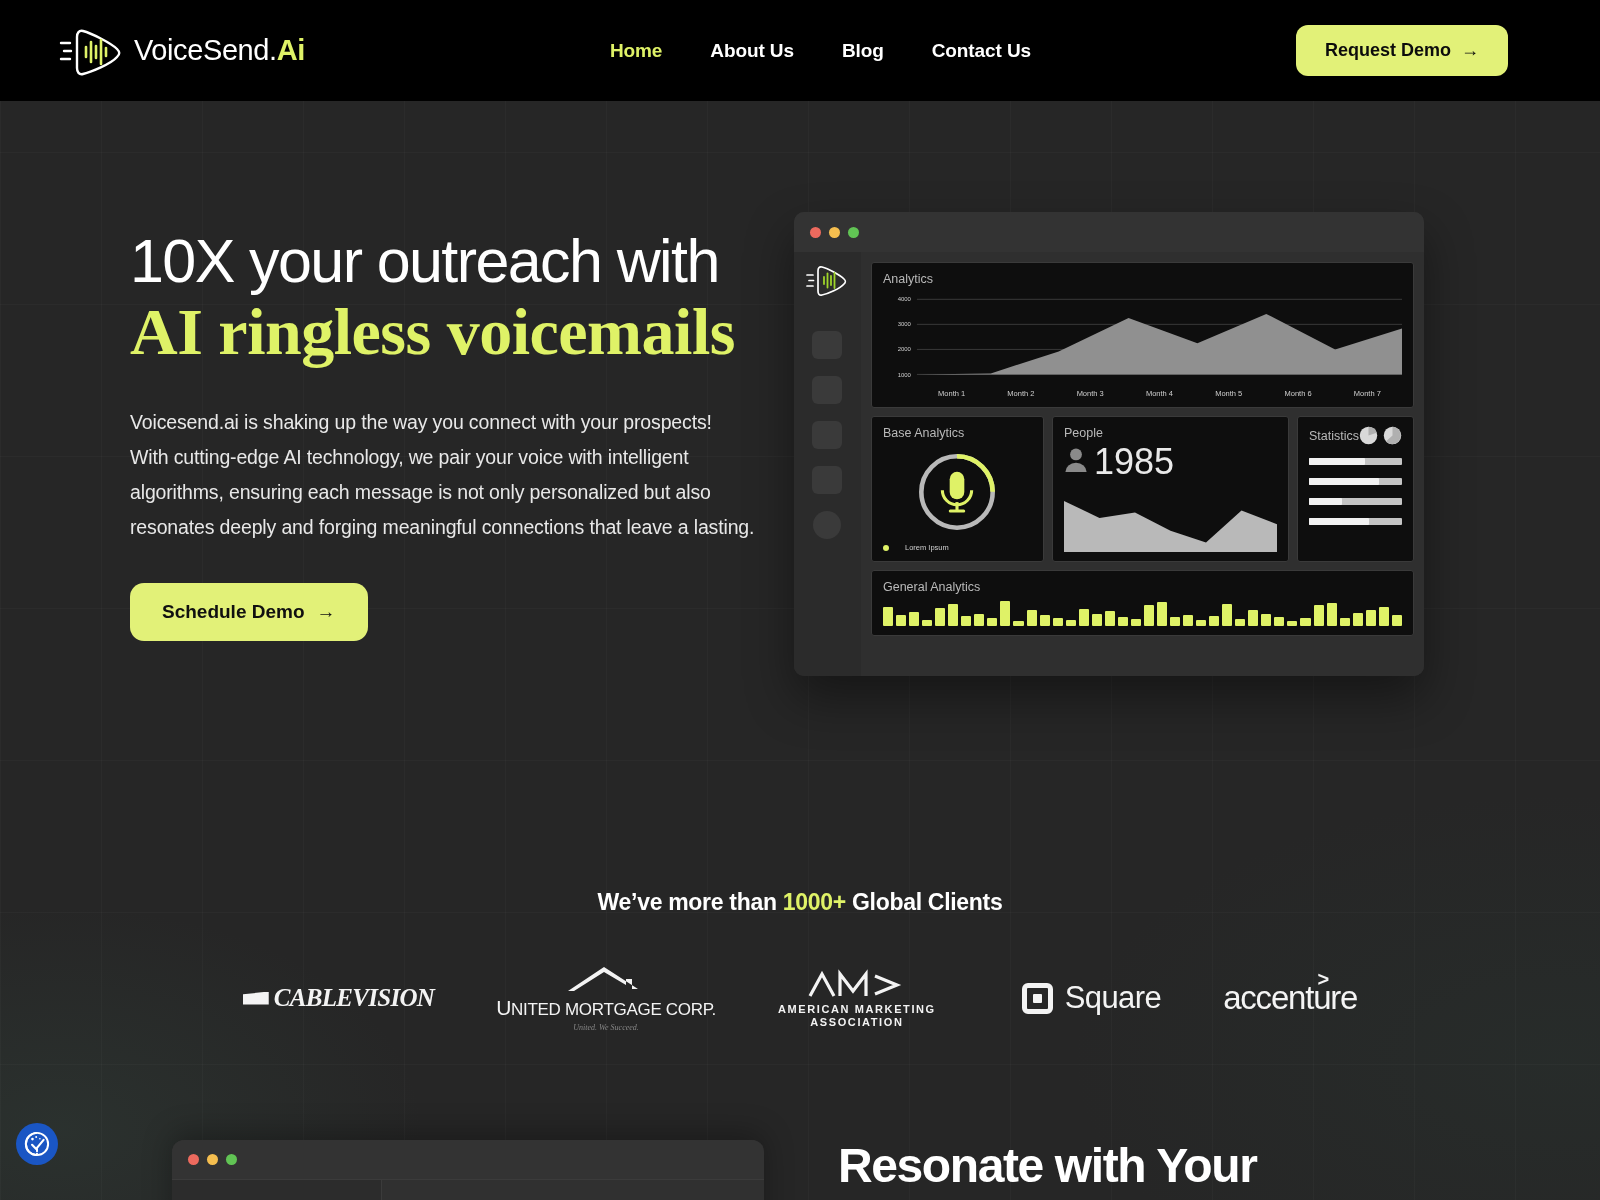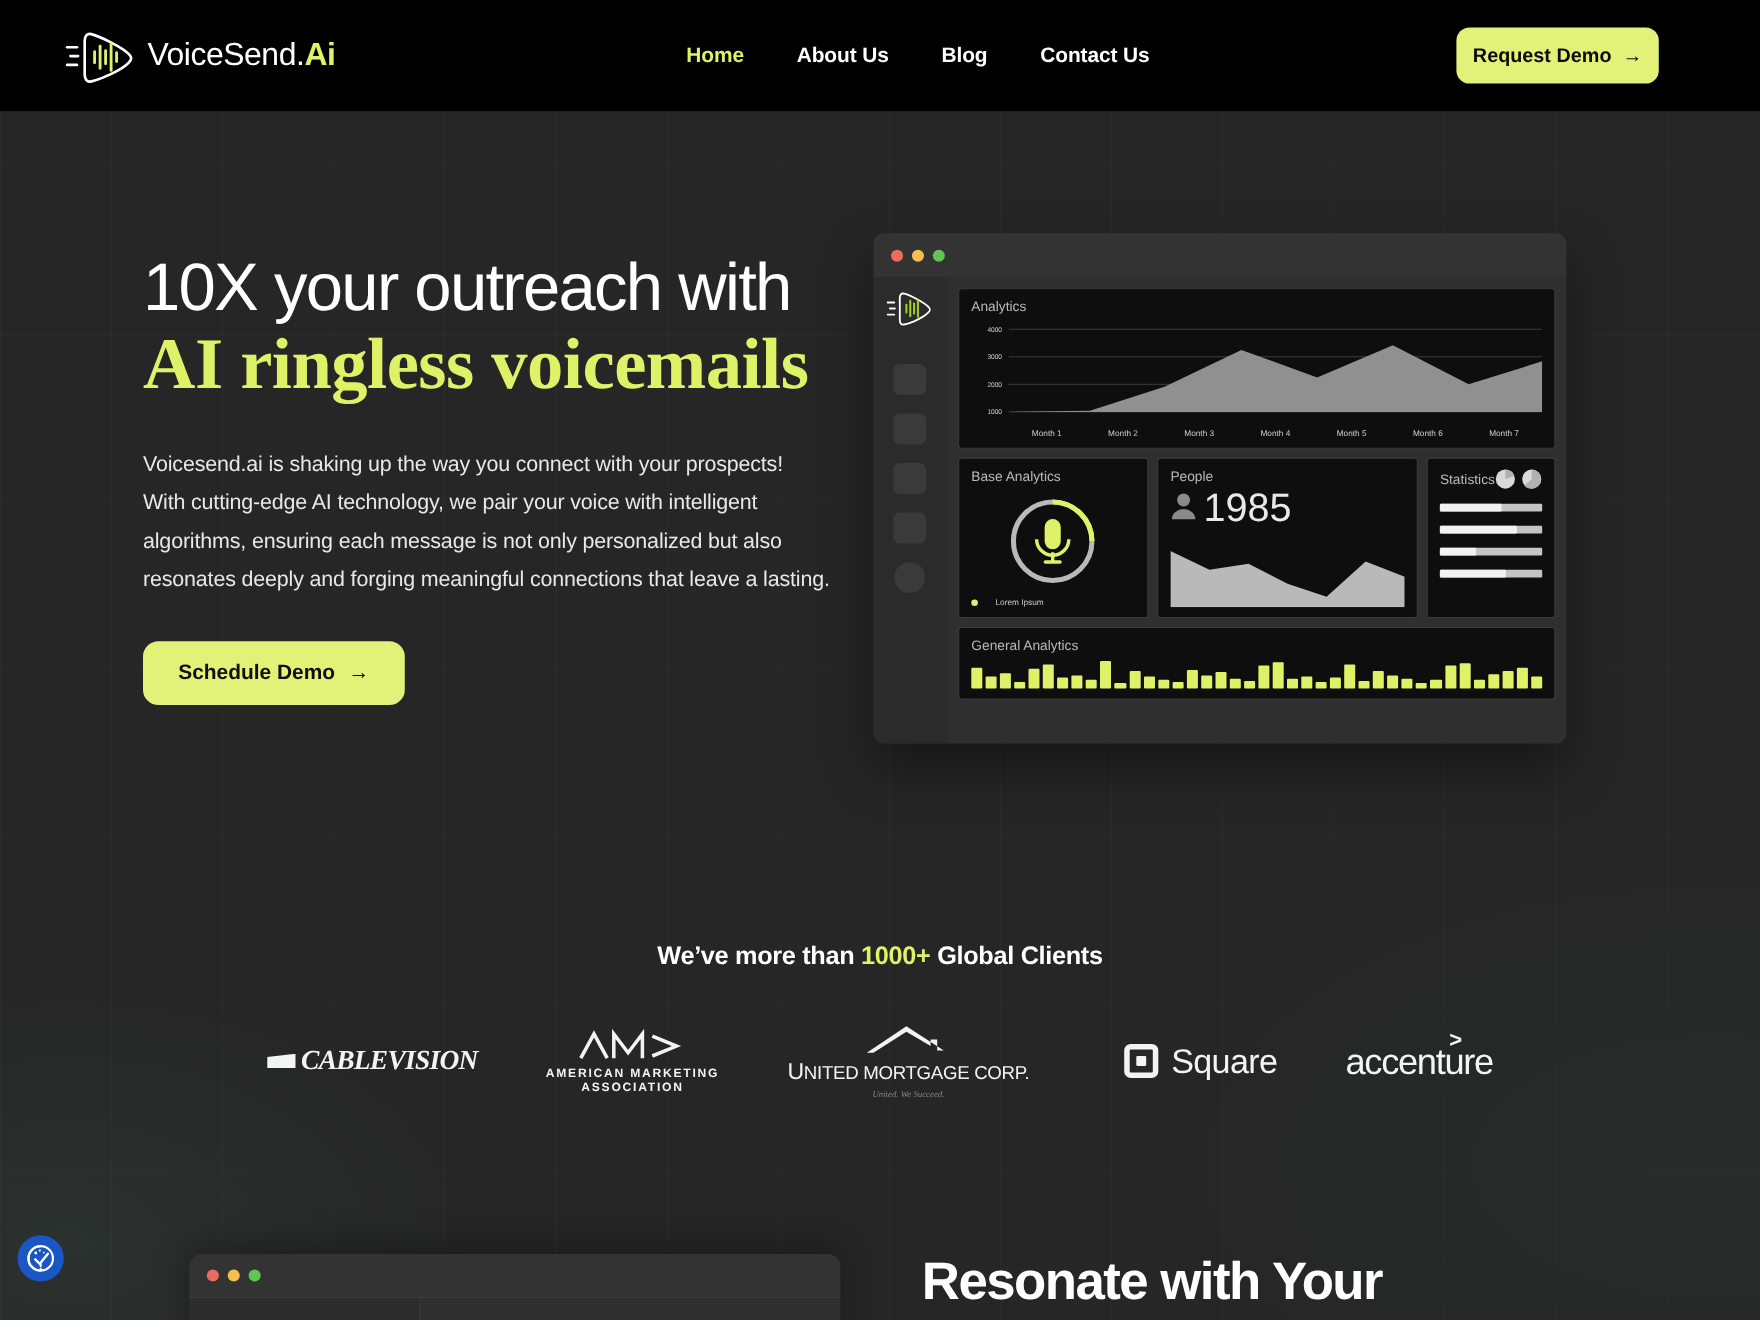--- a/index.html
+++ b/index.html
@@ -64,21 +64,21 @@
   }
   .nav a.active { color: #DFF267; }
 
   .demo-btn {
     background: #E2F178;
     color: #0c0c0c;
     border: none;
     border-radius: 12px;
     font-size: 18px;
     font-weight: 600;
-    padding: 15px 15px;
+    padding: 15px 29px;
     display: flex;
     align-items: flex-end;
     gap: 10px;
     cursor: pointer;
     white-space: nowrap;
     font-family: "Liberation Sans", sans-serif;
   }
 
   
   .hero {
@@ -195,21 +195,21 @@
   .pies { display: flex; gap: 5px; }
   .bars { margin-top: 13px; display: flex; flex-direction: column; gap: 13px; }
   .bar-track { height: 7px; background: #c4c4c4; border-radius: 1px; position: relative; }
   .bar-fill { position: absolute; left: 0; top: 0; bottom: 0; background: #f2f2f2; border-radius: 1px; }
 
   .general-card { height: 66px; display: flex; flex-direction: column; }
   .general-bars { flex: 1; display: flex; align-items: flex-end; gap: 3px; margin-top: 5px; }
   .gbar { flex: 1; background: #DFF267; border-radius: 1px; }
 
   
-  .clients { position: absolute; top: 855px; left: 0; width: 100%; z-index: 5; }
+  .clients { position: absolute; top: 889px; left: 0; width: 100%; z-index: 5; }
   .clients-title {
     text-align: center;
     color: #ffffff;
     font-size: 23px;
     font-weight: 700;
     letter-spacing: -0.3px;
   }
   .clients-title .hl { color: #DFF267; }
   .logos {
     margin-top: 48px;
@@ -535,38 +535,38 @@
 
       <div class="logo-item">
         <div class="cablevision">
           <span class="cv-mark"></span>
           <span class="cv-text">CABLEVISION</span>
         </div>
       </div>
 
       <div class="logo-item">
         <span>
+          <svg viewBox="0 0 92 28" width="92" height="28" fill="#ffffff">
+            <path d="M8 27 L44 3 L78 25 L72 25 L72 15 L66 15 L66 21 L44 8 L14 27 Z"></path>
+          </svg>
+        </span>
+        <span class="umc-text"><span class="cap">U</span><span>NITED MORTGAGE CORP.</span></span>
+        <span class="umc-sub">United. We Succeed.</span>
+      </div>
+
+      <div class="logo-item">
+        <span>
           <svg viewBox="0 0 100 30" width="100" height="30" fill="none" stroke="#ffffff" stroke-width="3.2" stroke-linejoin="miter" stroke-linecap="butt">
             <path d="M3 27 L15 5 L27 27"></path>
             <path d="M33 27 L33 5 L46 22 L59 5 L59 27"></path>
             <path d="M68 7 L90 16 L68 25"></path>
           </svg>
         </span>
         <span class="ama-sub1">AMERICAN MARKETING</span>
         <span class="ama-sub2">ASSOCIATION</span>
-      </div>
-
-      <div class="logo-item">
-        <span>
-          <svg viewBox="0 0 92 28" width="92" height="28" fill="#ffffff">
-            <path d="M8 27 L44 3 L78 25 L72 25 L72 15 L66 15 L66 21 L44 8 L14 27 Z"></path>
-          </svg>
-        </span>
-        <span class="umc-text"><span class="cap">U</span><span>NITED MORTGAGE CORP.</span></span>
-        <span class="umc-sub">United. We Succeed.</span>
       </div>
 
       <div class="logo-item">
         <div class="square">
           <span class="sq-mark">
               <span class="sq-inner"></span>
             </span>
           <span class="sq-text">Square</span>
         </div>
       </div>

